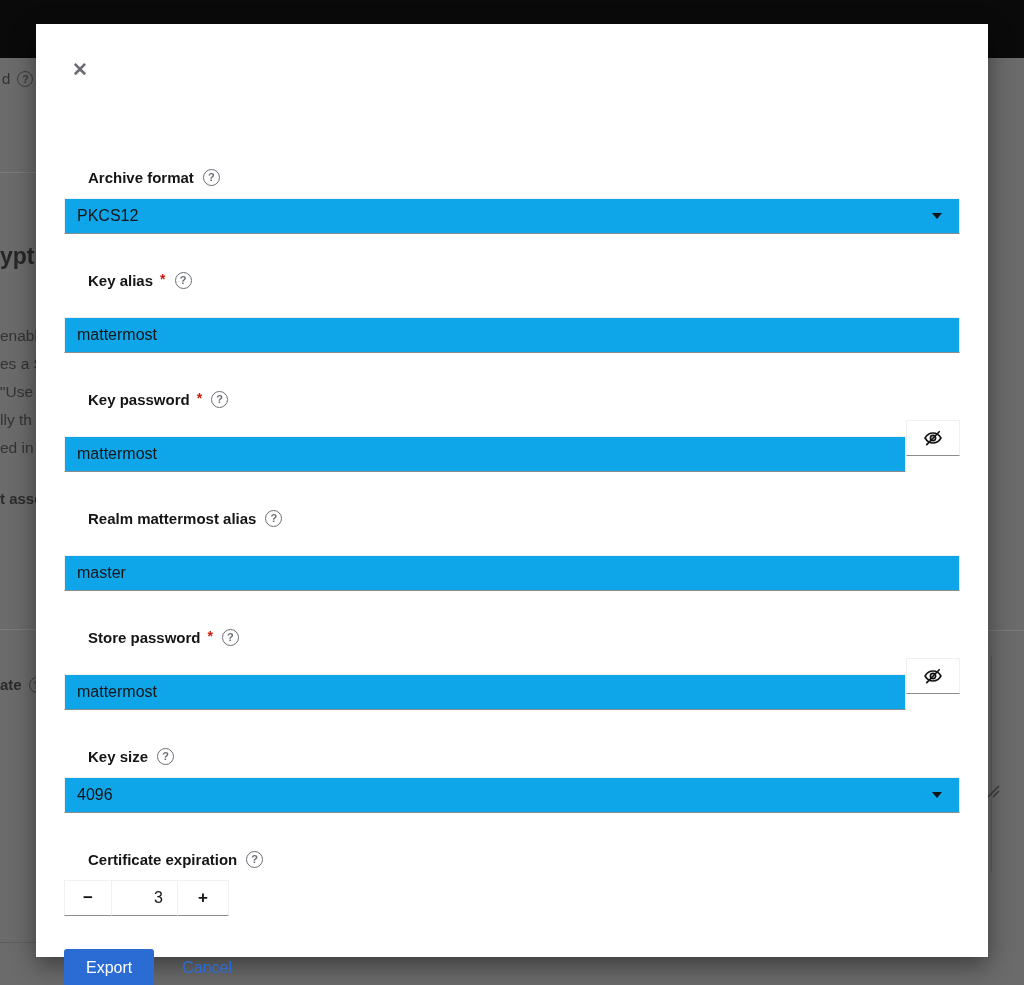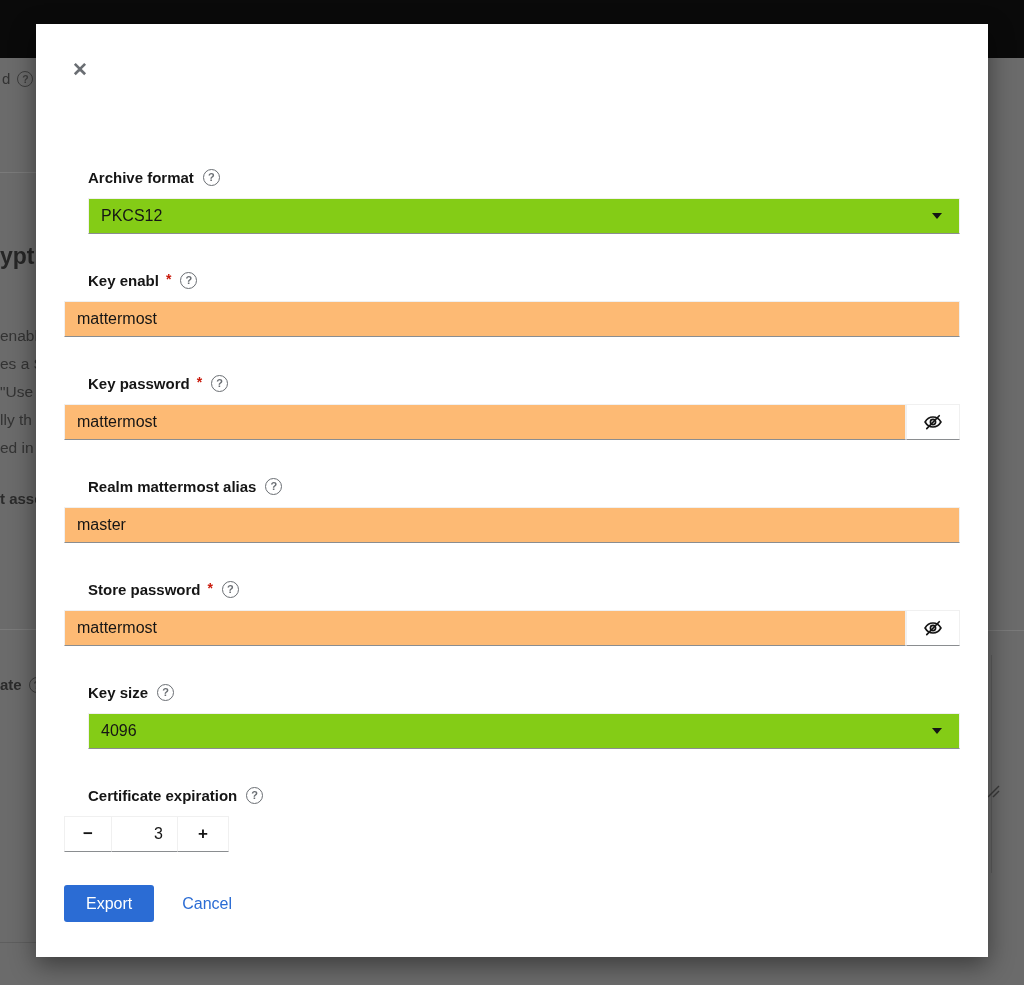--- a/index.html
+++ b/index.html
@@ -57,27 +57,27 @@
   .help-circle {
     width:17px; height:17px; border:1.4px solid #6a6e73; border-radius:50%;
     display:inline-flex; align-items:center; justify-content:center;
     font-size:11px; font-weight:700; color:#6a6e73; margin-left:9px; cursor:pointer; flex:0 0 auto;
   }
 
   .control { height:36px; }
   .select-box {
     display:flex; align-items:center; justify-content:space-between;
     border:1px solid #f0f0f0; border-bottom:1px solid #8a8d90;
-    background:#84cc16; padding:0 17px 0 12px; font-size:16px; color:#151515; cursor:pointer;margin-left:24px;
+    background:#0ea5e9; padding:0 17px 0 12px; font-size:16px; color:#151515; cursor:pointer;
   }
   .caret { width:0; height:0; border-left:5px solid transparent; border-right:5px solid transparent; border-top:6px solid #151515; }
 
   .text-input {
     width:100%; height:36px; border:1px solid #f0f0f0; border-bottom:1px solid #8a8d90;
-    padding:0 12px; font-size:16px; color:#151515; font-family:inherit; background:#fdba74; outline:none;
+    padding:0 12px; font-size:16px; color:#151515; font-family:inherit; background:#0ea5e9; outline:none;margin-top:16px;
   }
   .password-row { display:flex; }
   .password-row .text-input { flex:1; }
   .eye-btn {
     width:54px; height:36px; background:#fff; cursor:pointer;
     border:1px solid #f0f0f0; border-bottom:1px solid #8a8d90; border-left:1px solid #f0f0f0;
     display:flex; align-items:center; justify-content:center;
   }
 
   .stepper { display:flex; }
@@ -146,21 +146,21 @@
       <span class="help-circle">?</span>
     </div>
     <div class="select-box control">
       <span>PKCS12</span>
       <span class="caret"></span>
     </div>
   </div>
 
   <div class="form-group">
     <div class="label-row">
-      <span class="field-label">Key enabl</span>
+      <span class="field-label">Key alias</span>
       <span class="req">*</span>
       <span class="help-circle">?</span>
     </div>
     <input class="text-input control" type="text" value="mattermost" style="">
   </div>
 
   <div class="form-group">
     <div class="label-row">
       <span class="field-label">Key password</span>
       <span class="req">*</span>

